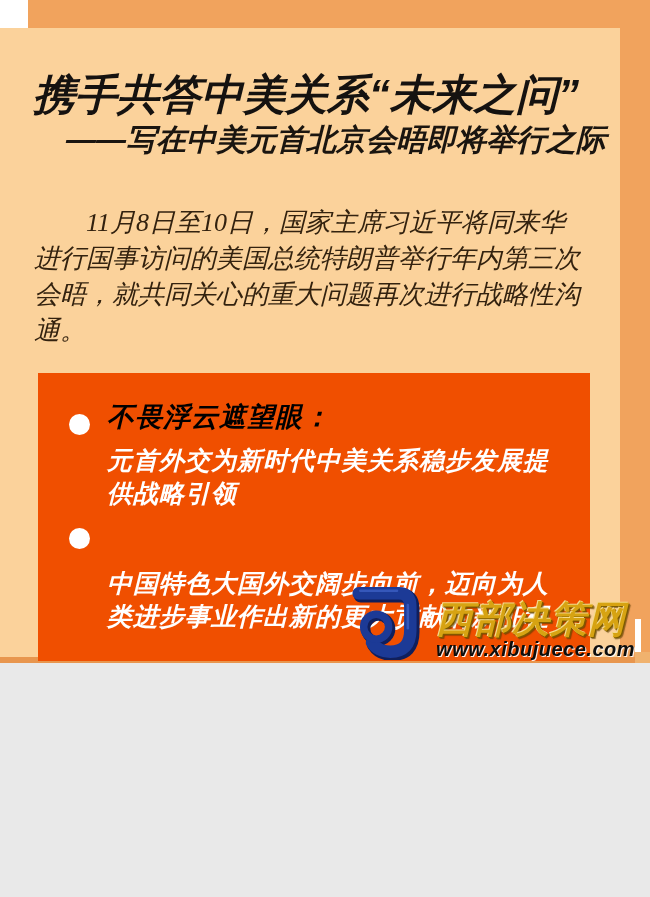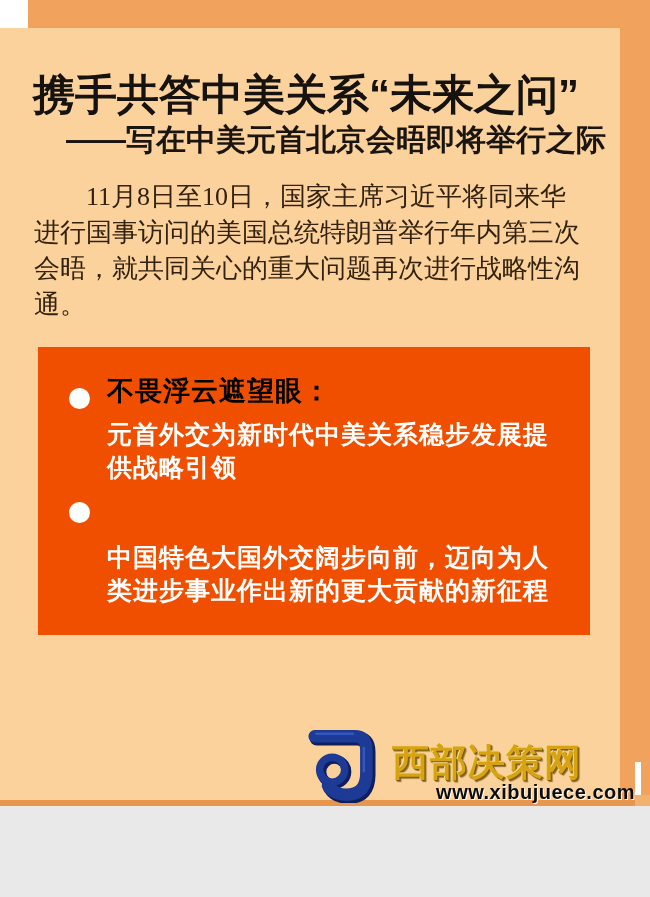--- a/index.html
+++ b/index.html
@@ -1,19 +1,20 @@
 <!DOCTYPE html>
 <html><head>
 <meta charset="utf-8">
 <style>
   html,body { margin:0; padding:0; background:#e9e9e9; }
   .canvas {
-    position:relative; width:650px; height:806px; overflow:hidden;
+    position:relative; width:650px; height:663px; overflow:hidden;
     background:#FBD29B;
     font-family:"Liberation Sans", sans-serif;
+    font-style:italic;
   }
   
   .top-band    { position:absolute; left:28px; top:0; right:0; height:28px; background:#F1A35D; }
   .tl-notch    { position:absolute; left:0; top:0; width:28px; height:28px; background:#ffffff; }
   .right-band  { position:absolute; right:0; top:0; width:30px; height:100%; background:#F1A35D; }
   .bottom-band { position:absolute; left:0; bottom:0; width:100%; height:6px; background:#E8964E; }
   .br-corner   { position:absolute; right:0; bottom:0; width:15px; height:11px; background:#F0B26E; z-index:4; }
   .br-notch    { position:absolute; right:9px; bottom:11px; width:6px; height:33px; background:#ffffff; z-index:5; }
 
   .content { position:absolute; left:0; top:28px; width:620px; }
@@ -27,21 +28,21 @@
     padding-right:14px; text-align:right;
     font-size:30px; font-weight:800; color:#1a1510; white-space:nowrap;
   }
 
   .body-text { font-family:"Liberation Serif", serif; color:#33220f; }
   .para {
     margin:0; padding:0 30px 0 34px;
     font-size:26px; line-height:36px; text-indent:2em;
     font-weight:500;
   }
-  .para-first { margin-top:18px; }
+  .para-first { margin-top:44px; }
 
   .highlight-box {
     margin:24px 30px 0 38px;
     background:#F04F00;
     padding:26px 24px 28px 18px;
   }
   .hl-item + .hl-item { margin-top:18px; }
   .hl-head {
     display:flex; align-items:flex-end;
     color:#000000; font-size:27px; font-weight:800; letter-spacing:1px;
@@ -67,21 +68,20 @@
     font-size:37px; font-weight:900; letter-spacing:1px; line-height:1;
     color:#D7A312;
     text-shadow:-1px -1px 0 #f3d98c, 1px 1px 0 #7d5c00, 2px 2px 1px rgba(90,60,0,0.65);
     white-space:nowrap;
   }
   .wm-url {
     margin-top:1px; font-size:20px; font-weight:800; line-height:1;
     color:#0d0d0d; letter-spacing:0.5px;
     text-shadow:1px 1px 0 rgba(255,255,255,0.9);
     white-space:nowrap;
-    margin-left:44px;
   }
 </style>
 </head>
 <body>
 
 <div class="canvas">
 
   <div class="top-band"></div>
   <div class="tl-notch"></div>
   <div class="right-band"></div>

